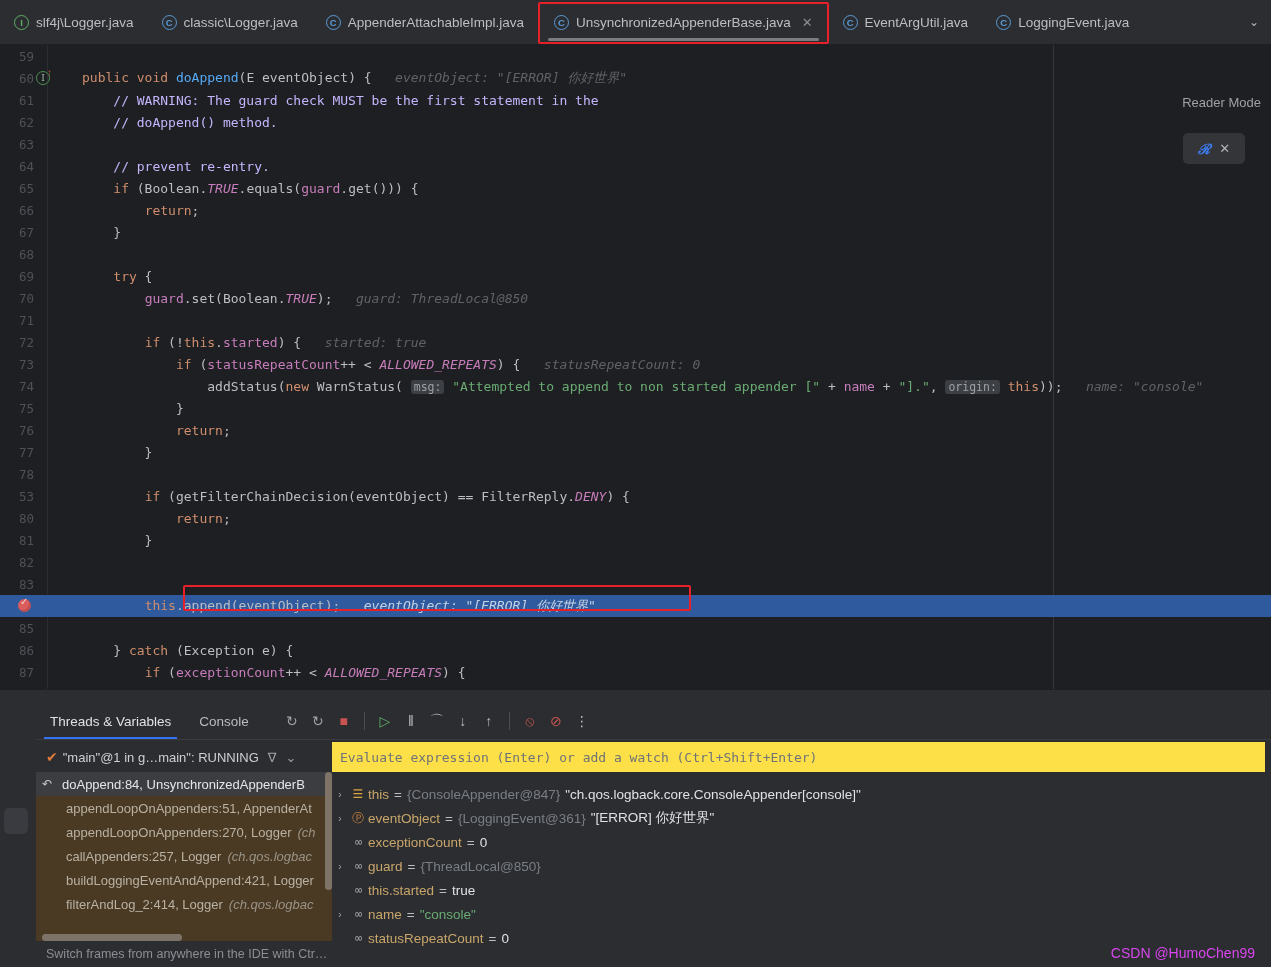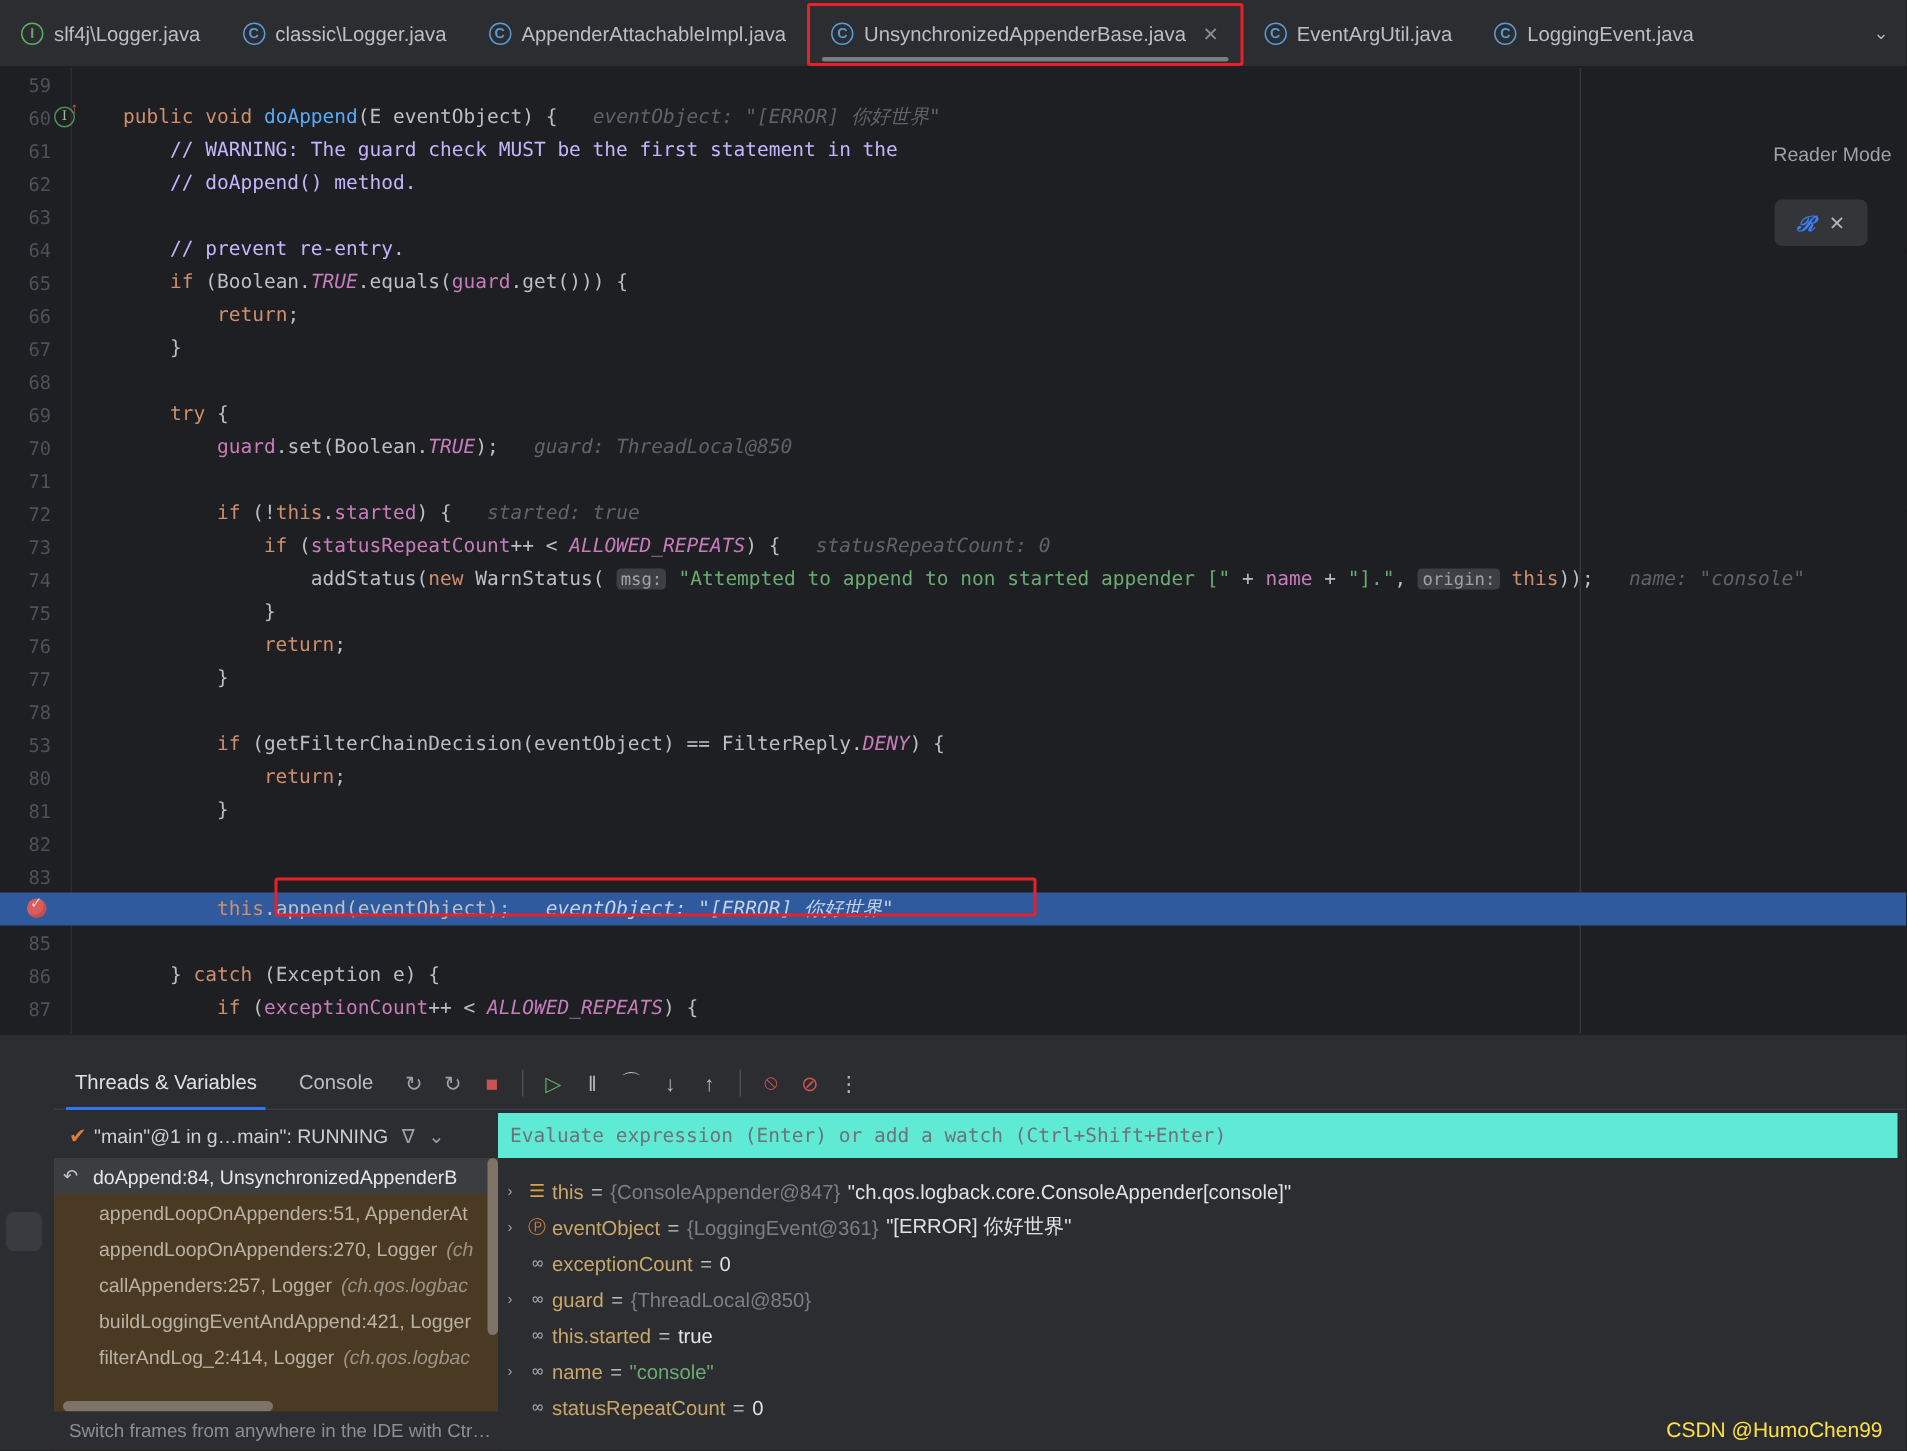--- a/index.html
+++ b/index.html
@@ -133,21 +133,21 @@
     background: #2b2d30;
   }
   .rail-btn {
     position: absolute; left: 4px; top: 118px; width: 24px; height: 26px;
     background: #393b40; border-radius: 5px;
   }
   .debug-body { position: absolute; left: 36px; right: 0; top: 0; bottom: 0; }
 
   .dbg-toolbar {
     position: absolute; top: 14px; left: 0; right: 0; height: 36px;
-    display: flex; align-items: center; gap: 0px;
+    display: flex; align-items: flex-end; gap: 16px;
     border-bottom: 1px solid #393b40;
     background: #2b2d30;
   }
   .dbg-tab {
     padding: 0 14px; height: 36px; display: flex; align-items: center;
     font-size: 13.5px; color: #b9bcc1; position: relative;
   }
   .dbg-tab.active { color: #dfe1e5; }
   .dbg-tab.active::after {
     content: ""; position: absolute; left: 8px; right: 8px; bottom: 0;
@@ -163,21 +163,21 @@
     position: absolute; top: 52px; left: 0; width: 296px; height: 30px;
     display: flex; align-items: center; gap: 5px; padding-left: 10px;
     background: #2b2d30;
   }
   .thread-check { color: #e07b39; font-size: 14px; }
   .thread-label { font-size: 13px; color: #cdcfd3; white-space: nowrap; }
   .thread-ico { color: #9da0a6; font-size: 13px; margin-left: 4px; }
 
   .eval-field {
     position: absolute; top: 52px; left: 296px; right: 6px; height: 30px;
-    background: #5eead4; display: flex; align-items: center; padding-left: 8px;
+    background: #fde047; display: flex; align-items: center; padding-left: 8px;
   }
   .eval-ph {
     color: #6f7277; font-size: 13px;
     font-family: "DejaVu Sans Mono", monospace;
   }
 
   .frames {
     position: absolute; top: 82px; left: 0; width: 296px; bottom: 0;
     background: #4a3a24; overflow: hidden;
   }
@@ -222,21 +222,21 @@
   .v-name { color: #c9a66b; }
   .v-eq { color: #bcbec4; margin: 0 5px; }
   .v-ref { color: #7a7e85; }
   .v-str { color: #dfe1e5; margin-left: 5px; }
   .v-strq { color: #6aab73; }
   .v-num { color: #e0e2e6; }
   .v-bool { color: #e0e2e6; }
 
   .watermark {
     position: absolute; right: 16px; bottom: 6px;
-    color: #fde047; font-size: 14px;
+    color: #d946ef; font-size: 14px;
   }
 </style>
 </head>
 <body>
 
 <div class="app">
 
   <div class="topstrip"></div>
 
   <div class="tabbar">

